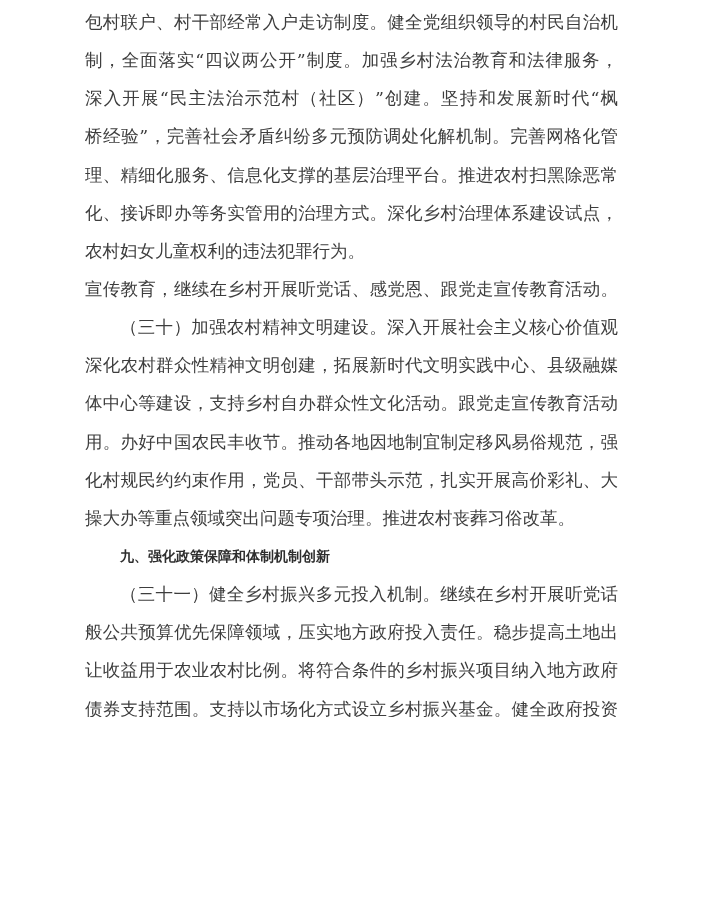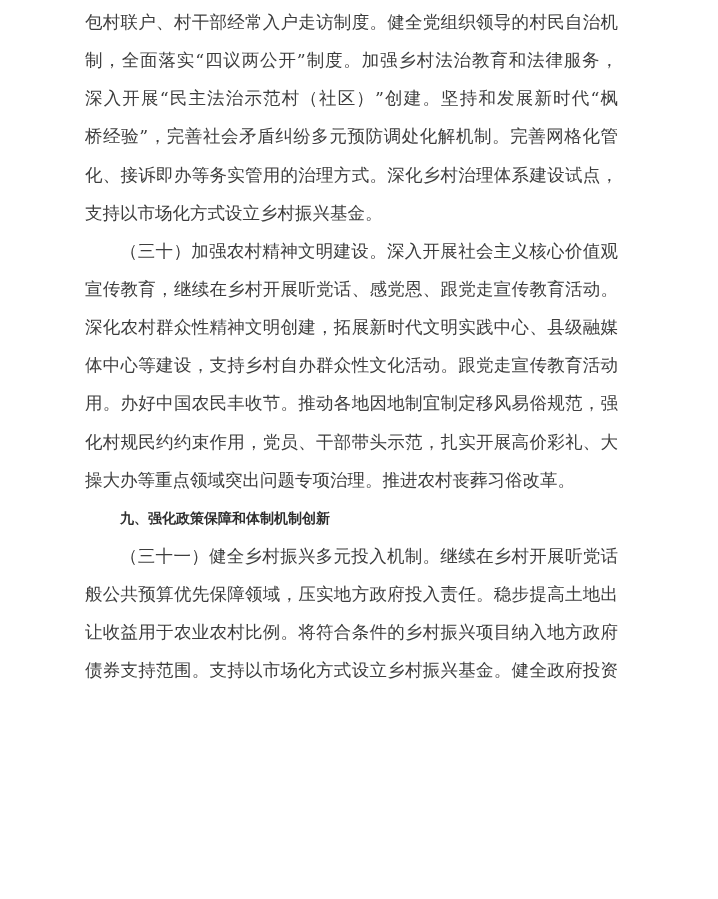--- a/index.html
+++ b/index.html
@@ -46,27 +46,28 @@
 
 <div class="page">
 
   <div class="textblock">
 
     <div>
       <div class="ln">包村联户、村干部经常入户走访制度。健全党组织领导的村民自治机</div>
       <div class="ln">制，全面落实“四议两公开”制度。加强乡村法治教育和法律服务，</div>
       <div class="ln">深入开展“民主法治示范村（社区）”创建。坚持和发展新时代“枫</div>
       <div class="ln">桥经验”，完善社会矛盾纠纷多元预防调处化解机制。完善网格化管</div>
+      <div class="ln">理、精细化服务、信息化支撑的基层治理平台。推进农村扫黑除恶常</div>
       <div class="ln">化、接诉即办等务实管用的治理方式。深化乡村治理体系建设试点，</div>
-      <div class="ln end">支持以市场化方式设立乡村振兴基金。</div>
+      <div class="ln end">农村妇女儿童权利的违法犯罪行为。</div>
     </div>
 
     <div>
+      <div class="ln">宣传教育，继续在乡村开展听党话、感党恩、跟党走宣传教育活动。</div>
       <div class="ln ind">（三十）加强农村精神文明建设。深入开展社会主义核心价值观</div>
-      <div class="ln">宣传教育，继续在乡村开展听党话、感党恩、跟党走宣传教育活动。</div>
       <div class="ln">深化农村群众性精神文明创建，拓展新时代文明实践中心、县级融媒</div>
       <div class="ln">体中心等建设，支持乡村自办群众性文化活动。跟党走宣传教育活动</div>
       <div class="ln">用。办好中国农民丰收节。推动各地因地制宜制定移风易俗规范，强</div>
       <div class="ln">化村规民约约束作用，党员、干部带头示范，扎实开展高价彩礼、大</div>
       <div class="ln end">操大办等重点领域突出问题专项治理。推进农村丧葬习俗改革。</div>
     </div>
 
     <div>
       <div class="ln ind heading">九、强化政策保障和体制机制创新</div>
     </div>

